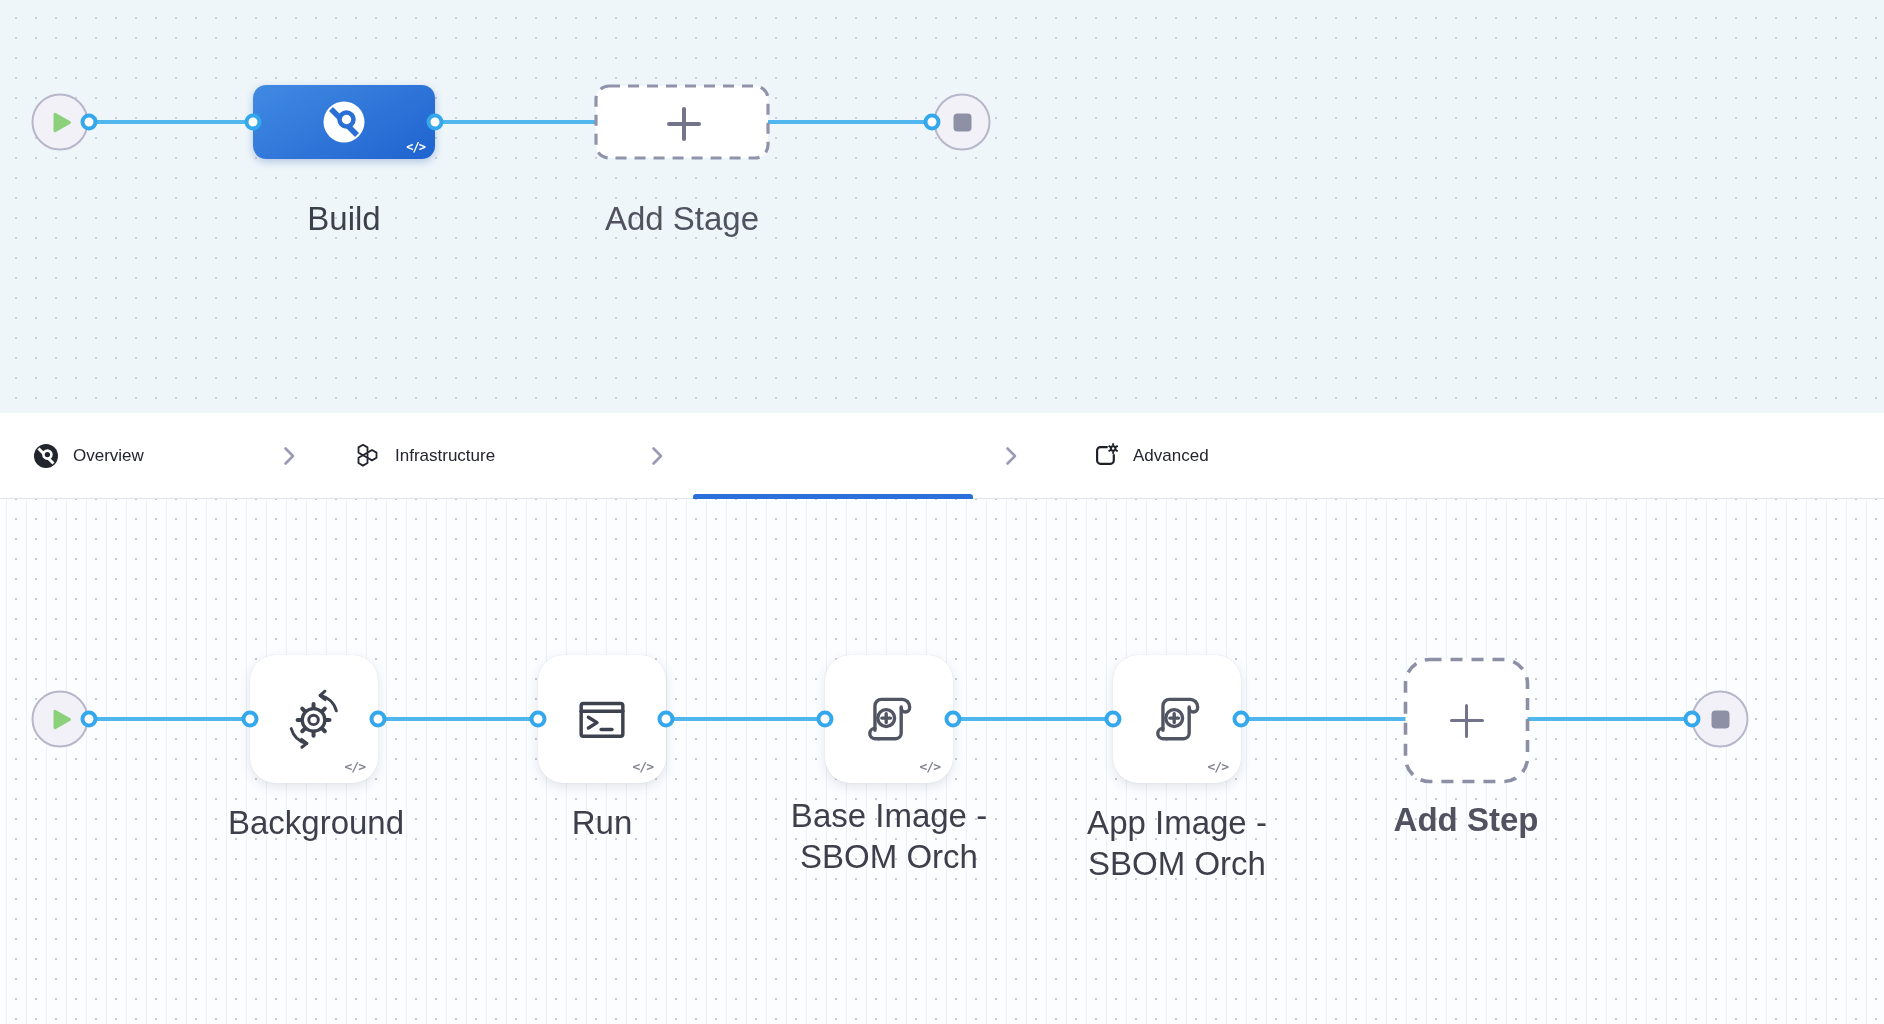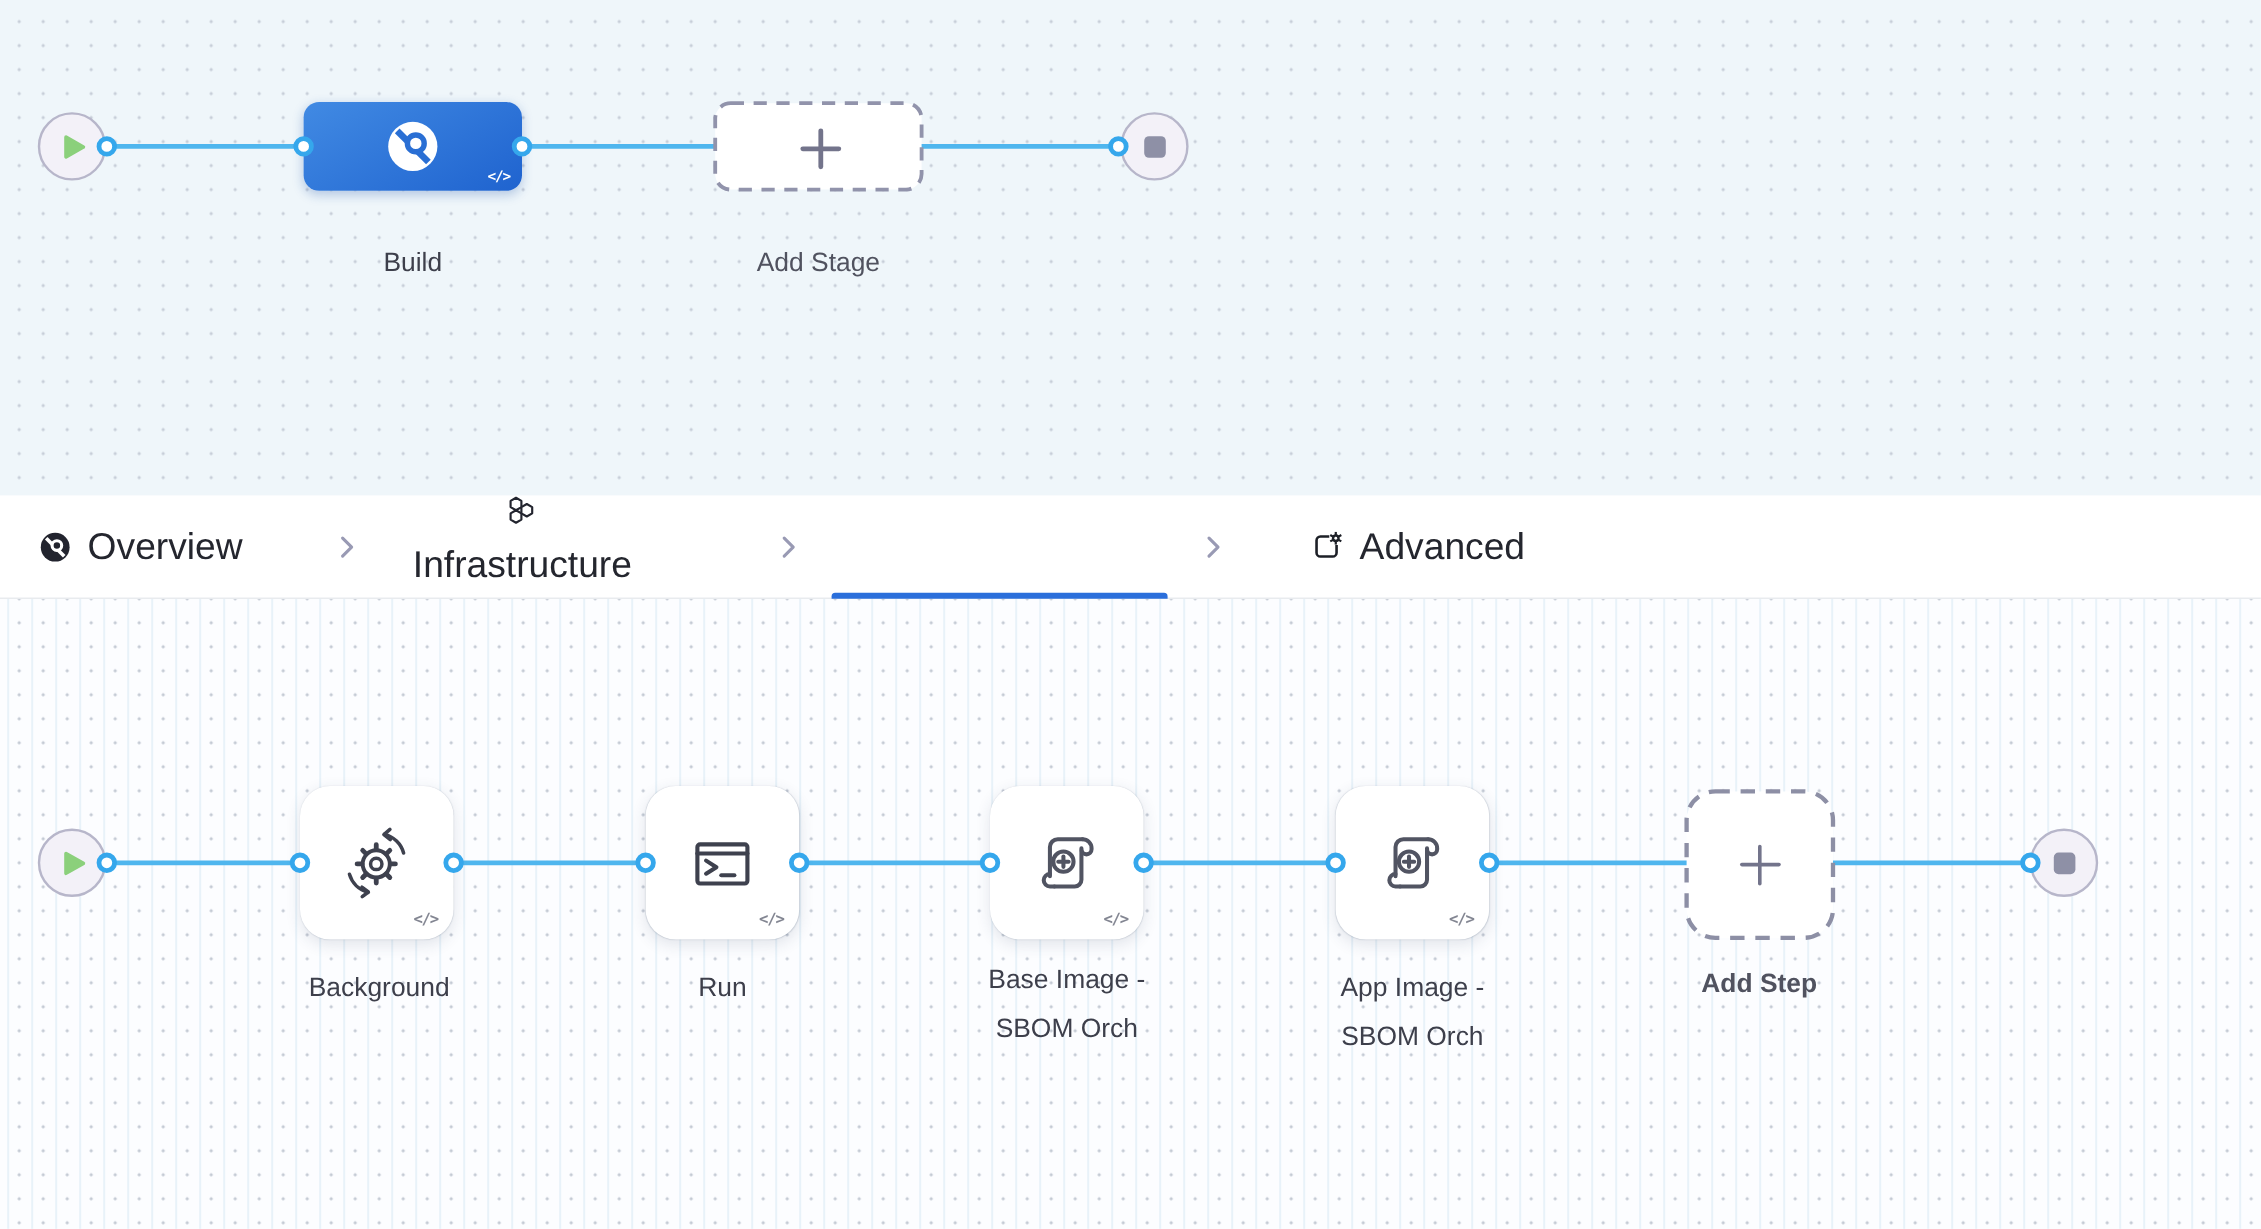--- a/index.html
+++ b/index.html
@@ -49,29 +49,29 @@
               letter-spacing:-1px;z-index:4;}
   .code-badge.on-blue{right:10px;bottom:5px;font-size:12px;color:#fff;}
   .code-badge.on-white{right:13px;bottom:9px;font-size:13px;color:#838692;}
 
   .plus-icon{position:relative;width:34px;height:34px;z-index:2;}
   .plus-icon::before,.plus-icon::after{content:"";position:absolute;background:#73748b;border-radius:2px;}
   .plus-icon::before{left:0;top:15.2px;width:34px;height:3.6px;}
   .plus-icon::after{left:15.2px;top:0;width:3.6px;height:34px;}
 
   
-  .node-label{position:absolute;transform:translateX(-50%);text-align:center;font-size:22px;
+  .node-label{position:absolute;transform:translateX(-50%);text-align:center;font-size:33px;
               line-height:41px;color:#3d3f4b;white-space:nowrap;z-index:4;}
   .node-label.add{color:#50525f;}
 
   
   .tabbar{position:absolute;left:0;top:413px;width:1884px;height:86px;background:#fff;
           border-bottom:1px solid #e3e6ea;box-sizing:border-box;z-index:6;}
   .tab{position:absolute;top:0;height:85px;display:flex;align-items:center;gap:14px;cursor:pointer;}
-  .tab-label{font-size:31px;color:#24262e;}
+  .tab-label{font-size:17px;color:#24262e;}
   .tab.active .tab-label{font-weight:700;color:#101318;}
   .tab-chevron{position:absolute;top:31px;}
   .tab-underline{position:absolute;left:693px;top:81px;width:280px;height:5px;background:#2b6fdb;
                  border-radius:3px 3px 0 0;}
 </style>
 </head>
 <body>
 
 <div id="app">
 
@@ -124,21 +124,21 @@
         <line x1="5.5" y1="5.5" x2="20.5" y2="20.5" stroke="#fff" stroke-width="3"></line>
         <circle cx="14.4" cy="11.6" r="4" fill="#22242e" stroke="#fff" stroke-width="2.6"></circle>
       </svg>
       <span class="tab-label">Overview</span>
     </div>
 
     <svg class="tab-chevron" style="left:277px;" width="24" height="24" viewBox="0 0 24 24">
       <path d="M8.5 4.5 L16 12 L8.5 19.5" fill="none" stroke="#999ab4" stroke-width="2.6" stroke-linecap="round" stroke-linejoin="round"></path>
     </svg>
 
-    <div class="tab" style="left:344px;flex-direction:column;">
+    <div class="tab" style="left:355px;">
       <svg width="26" height="26" viewBox="0 0 26 26" fill="none" stroke="#22242e" stroke-width="1.8" stroke-linejoin="round">
         <polygon points="8,1.8 12.5,4.4 12.5,9.6 8,12.2 3.5,9.6 3.5,4.4"></polygon>
         <polygon points="8,12.2 12.5,14.8 12.5,20 8,22.6 3.5,20 3.5,14.8"></polygon>
         <polygon points="17,7 21.5,9.6 21.5,14.8 17,17.4 12.5,14.8 12.5,9.6"></polygon>
       </svg>
       <span class="tab-label">Infrastructure</span>
     </div>
 
     <svg class="tab-chevron" style="left:645px;" width="24" height="24" viewBox="0 0 24 24">
       <path d="M8.5 4.5 L16 12 L8.5 19.5" fill="none" stroke="#999ab4" stroke-width="2.6" stroke-linecap="round" stroke-linejoin="round"></path>

